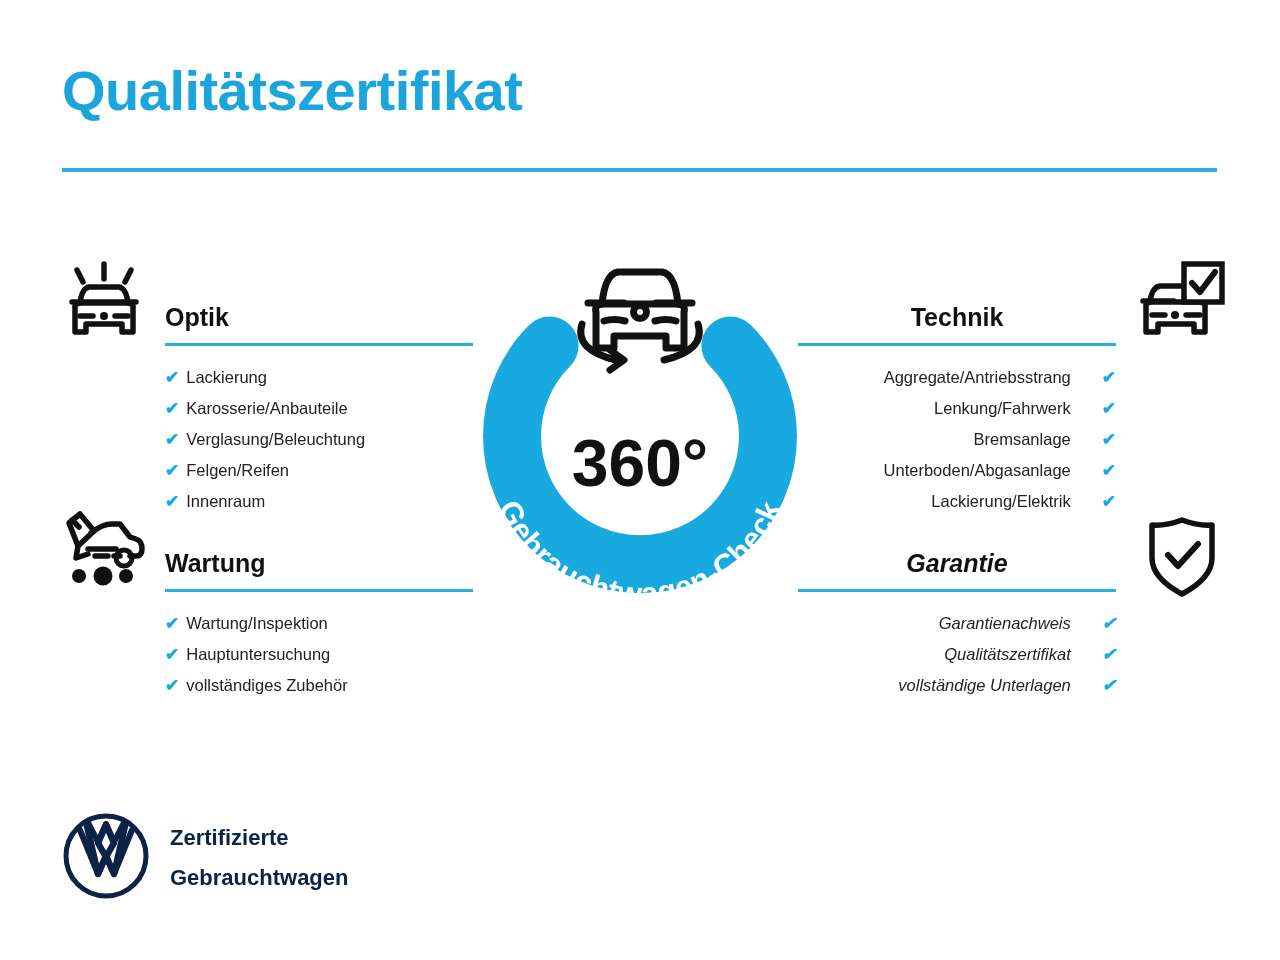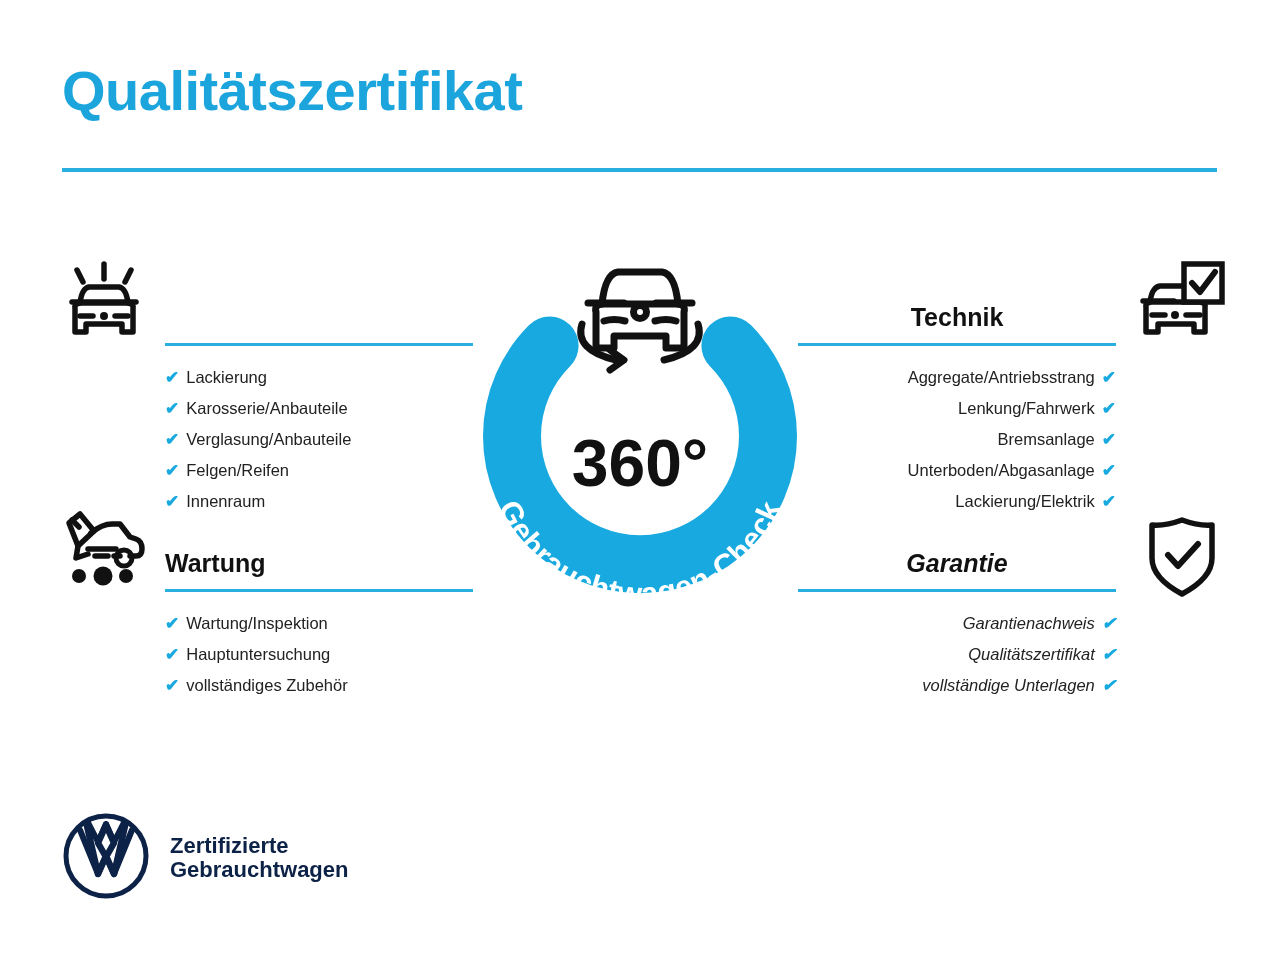--- a/index.html
+++ b/index.html
@@ -80,21 +80,21 @@
     line-height: 30px;
   }
 
   
   .col-left .sec-title { text-align: left; }
   .col-left .sec-list li { justify-content: flex-start; }
   .col-left .check { margin-right: 7px; }
 
   
   .col-right .sec-title { text-align: center; }
-  .col-right .sec-list li { justify-content: flex-end; }
+  .col-right .sec-list li { justify-content: flex-end; gap: 24px; }
   .col-right .check { margin-left: 7px; }
 
   
   #sec-optik    { left: 165px; top: 300px; width: 308px; }
   #sec-wartung  { left: 165px; top: 546px; width: 308px; }
   #sec-technik  { left: 798px; top: 300px; width: 318px; }
   #sec-garantie { left: 798px; top: 546px; width: 318px; font-style: italic; }
 
   .side-icon {
     position: absolute;
@@ -119,21 +119,21 @@
     position: absolute;
     left: 62px;
     top: 812px;
     display: flex;
     align-items: center;
   }
   #footer-text {
     margin-left: 20px;
     font-size: 22px;
     font-weight: bold;
-    line-height: 24px;
+    line-height: 40px;
     color: #0d2247;
     white-space: pre-line;
   }
 </style>
 </head>
 <body>
 
 <div id="page-title">Qualitätszertifikat</div>
 <div id="title-rule"></div>
 
@@ -191,34 +191,35 @@
 
 <div class="side-icon" id="icon-garantie">
   <svg width="80" height="86" viewBox="0 0 80 86">
     <path d="M40 6 Q24 12 10 11 L10 44 Q10 64 40 80 Q70 64 70 44 L70 11 Q56 12 40 6 Z" fill="none" stroke="#111111" stroke-width="5.5" stroke-linejoin="round"></path>
     <path d="M26 41 L36 52 L56 30" fill="none" stroke="#111111" stroke-width="6" stroke-linecap="round" stroke-linejoin="round"></path>
   </svg>
 </div>
 
 <div class="section col-left" id="sec-optik">
   <div class="sec-head">
+    <div class="sec-title">Optik</div>
     <div class="sec-rule"></div>
   </div>
   <ul class="sec-list">
     <li>
         <span class="check">✔</span>
         <span>Lackierung</span>
       </li>
     <li>
         <span class="check">✔</span>
         <span>Karosserie/Anbauteile</span>
       </li>
     <li>
         <span class="check">✔</span>
-        <span>Verglasung/Anbauteile</span>
+        <span>Verglasung/Beleuchtung</span>
       </li>
     <li>
         <span class="check">✔</span>
         <span>Felgen/Reifen</span>
       </li>
     <li>
         <span class="check">✔</span>
         <span>Innenraum</span>
       </li>
   </ul>

